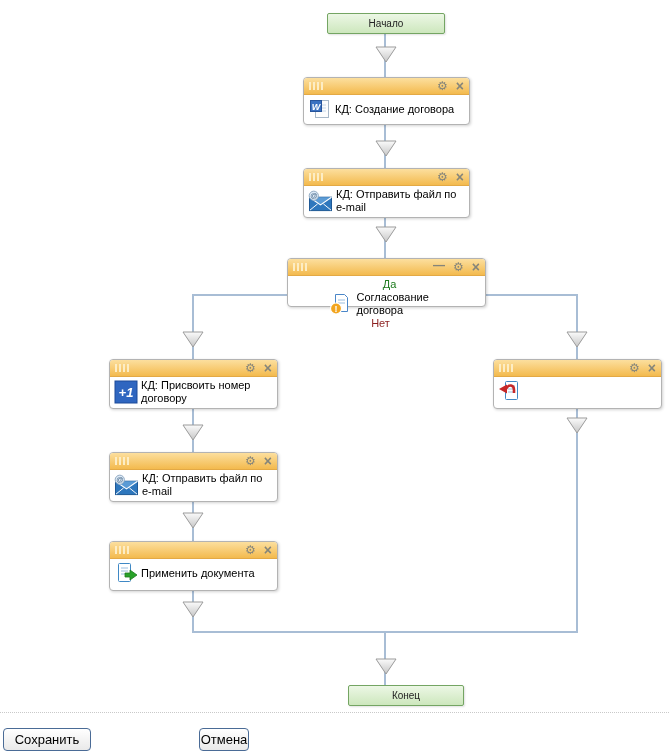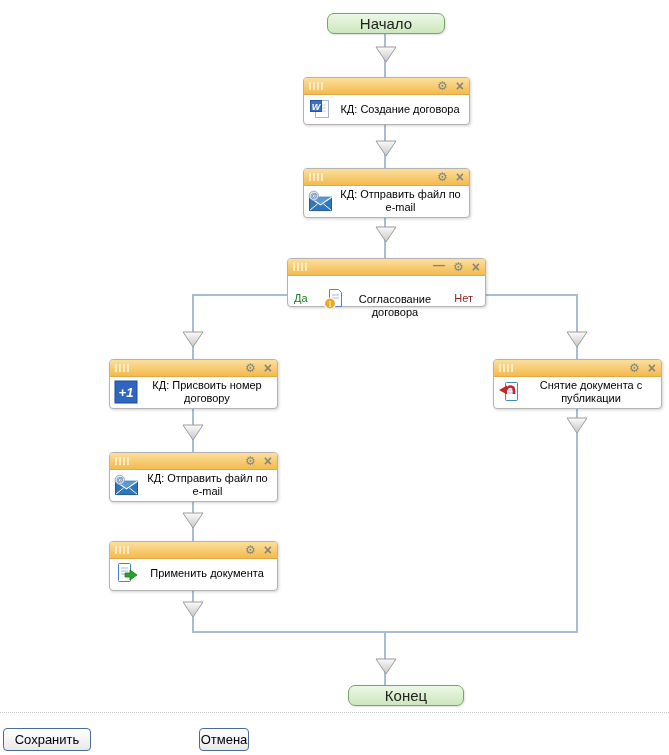--- a/index.html
+++ b/index.html
@@ -33,37 +33,37 @@
   }
   .hdr-icons{display:flex;align-items:center;gap:8px;color:#85857a;line-height:1;}
   .hdr-icons .gear{font-size:12px;font-weight:bold;cursor:pointer;}
   .hdr-icons .close{font-size:14px;font-weight:bold;cursor:pointer;}
   .hdr-icons .mini{font-size:12px;font-weight:bold;cursor:pointer;position:relative;top:-2px;}
   .task-body{
     display:flex;align-items:center;gap:3px;padding:2px 4px;
     font-size:11px;line-height:13px;color:#000;
   }
   .icon-box{flex:0 0 auto;display:inline-flex;}
-  .task-title{flex:1 1 auto;text-align:center;}
+  .task-title{flex:1 1 auto;}
 
   
   .decision-body{
     display:flex;align-items:center;justify-content:space-between;
-    padding:2px 0;font-size:11px;line-height:13px;
+    padding:2px 0;font-size:11px;line-height:13px;flex-direction:column;
   }
   .yes-label{color:#1c7a1c;padding-left:6px;flex:0 0 auto;}
   .no-label{color:#8b1f1f;padding-right:12px;flex:0 0 auto;text-align:center;}
   .decision-center{display:flex;align-items:center;gap:4px;}
-  .decision-center .task-title{width:88px;margin-top:15px;}
+  .decision-center .task-title{width:88px;}
 
   
   .terminal{
     position:absolute;background:linear-gradient(#ecf7e5,#cde7bd);
-    border:1px solid #74a563;border-radius:7px;box-sizing:border-box;
-    text-align:center;font-size:15px;color:#222;
+    border:1px solid #74a563;border-radius:2px;box-sizing:border-box;
+    text-align:center;font-size:10px;color:#222;
     box-shadow:1px 1px 2px rgba(0,0,0,0.12);
     display:flex;align-items:center;justify-content:center;
   }
 
   
   .separator{position:absolute;left:0;top:712px;width:669px;border-top:1px dotted #c9c9c9;}
   .btn{
     position:absolute;top:728px;height:23px;box-sizing:border-box;
     border:1px solid #4a6b96;border-radius:4px;
     background:linear-gradient(#ffffff,#e9e9e9);
@@ -282,21 +282,20 @@
       <span class="icon-box">
         <svg width="24" height="24" viewBox="0 0 24 24">
           <rect x="7.5" y="2.5" width="12" height="18" rx="1" fill="#fff" stroke="#3f88c5"></rect>
           <line x1="10" y1="7" x2="17" y2="7" stroke="#9cbede"></line>
             <line x1="10" y1="10" x2="17" y2="10" stroke="#9cbede"></line>
             <line x1="10" y1="13" x2="17" y2="13" stroke="#9cbede"></line>
           <path d="M8 10 C11 4.5, 16 6, 16 11 L16 14" stroke="#c62828" stroke-width="2.6" fill="none"></path>
           <polygon points="1,10 9,5.5 9,14.5" fill="#c62828"></polygon>
         </svg>
       </span>
-      <span class="task-title">Снятие документа с публикации</span>
     </div>
   </div>
 
   <div class="terminal" style="left:348px;top:685px;width:116px;height:21px">
     <span>Конец</span>
   </div>
 
   <div class="separator"></div>
   <button class="btn" style="left:3px;width:88px">Сохранить</button>
   <button class="btn" style="left:199px;width:50px">Отмена</button>

